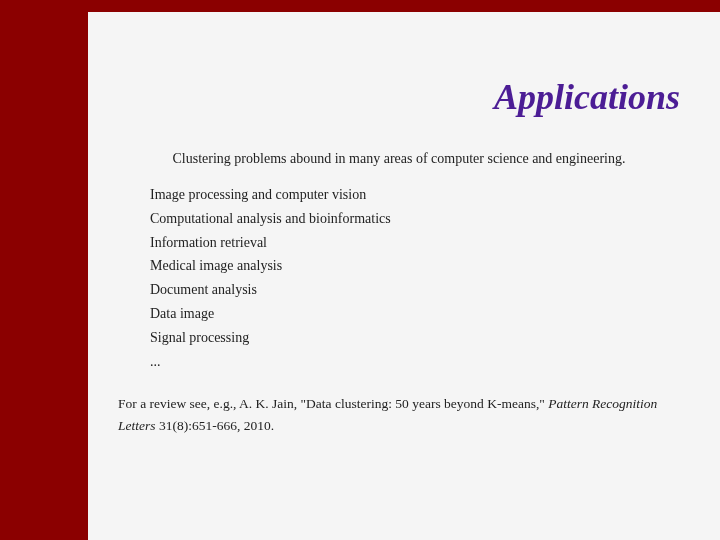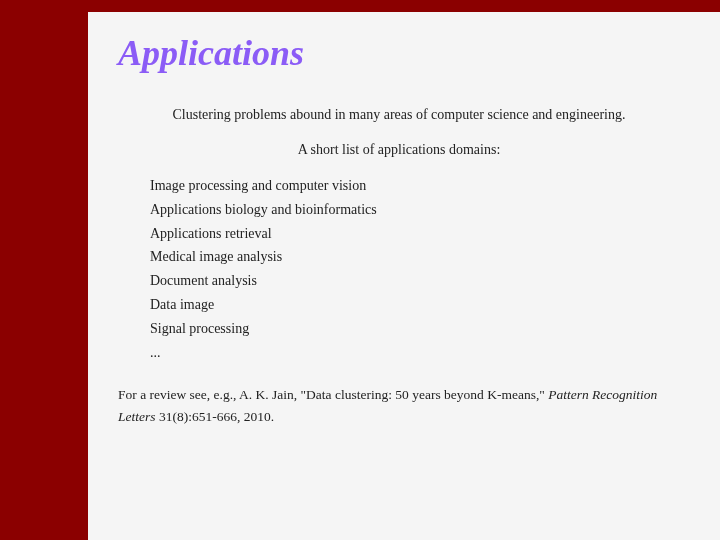--- a/index.html
+++ b/index.html
@@ -41,27 +41,28 @@
       position: absolute;
       top: 12px;
       left: 88px;
       right: 0;
       bottom: 0;
       background-color: #f5f5f5;
       padding: 20px 40px 20px 30px;
     }
 
     .title {
-      text-align: left;
+      text-align: right;
       font-size: 36px;
       font-weight: bold;
-      color: #8b5cf6;
+      color: #4c1d95;
       font-family: 'Times New Roman', Times, serif;
       margin-bottom: 30px;
       font-style: italic;
+      margin-top: 44px;
     }
 
     .body-text {
       font-size: 14px;
       color: #222;
       line-height: 1.5;
       margin-bottom: 14px;
       text-align: center;
     }
 
@@ -92,27 +93,26 @@
 
 <div class="red-bar"></div>
 <div class="red-bar-top"></div>
 
 <div class="content">
 
   <div class="title">Applications</div>
 
   <p class="body-text">Clustering problems abound in many areas of computer science and engineering.</p>
 
-  <p class="body-text">A short list of applications domains:</p>
 
   <div class="list-container">
 
   <div class="list-item">Image processing and computer vision</div>
-      <div class="list-item">Applications biology and bioinformatics</div>
-      <div class="list-item">Applications retrieval</div>
+      <div class="list-item">Computational analysis and bioinformatics</div>
+      <div class="list-item">Information retrieval</div>
       <div class="list-item">Medical image analysis</div>
       <div class="list-item">Document analysis</div>
       <div class="list-item">Data image</div>
       <div class="list-item">Signal processing</div>
       <div class="list-item">...</div>
     </div>
 
   <p class="reference">
     <span>For a review see, e.g., A. K. Jain, "Data clustering: 50 years beyond K-means," </span>
     <em>Pattern Recognition Letters </em>

